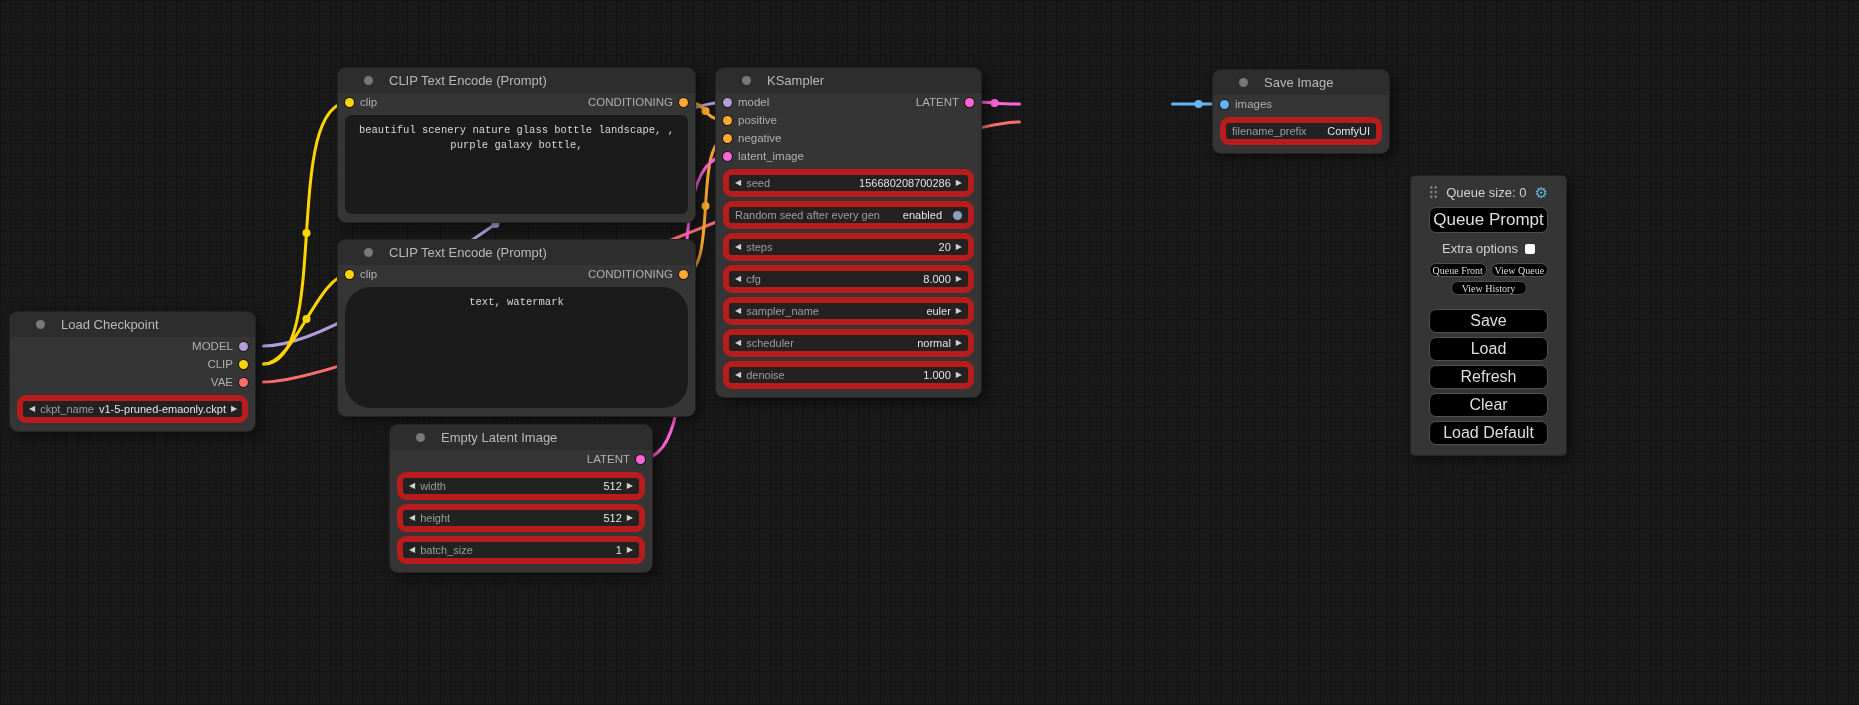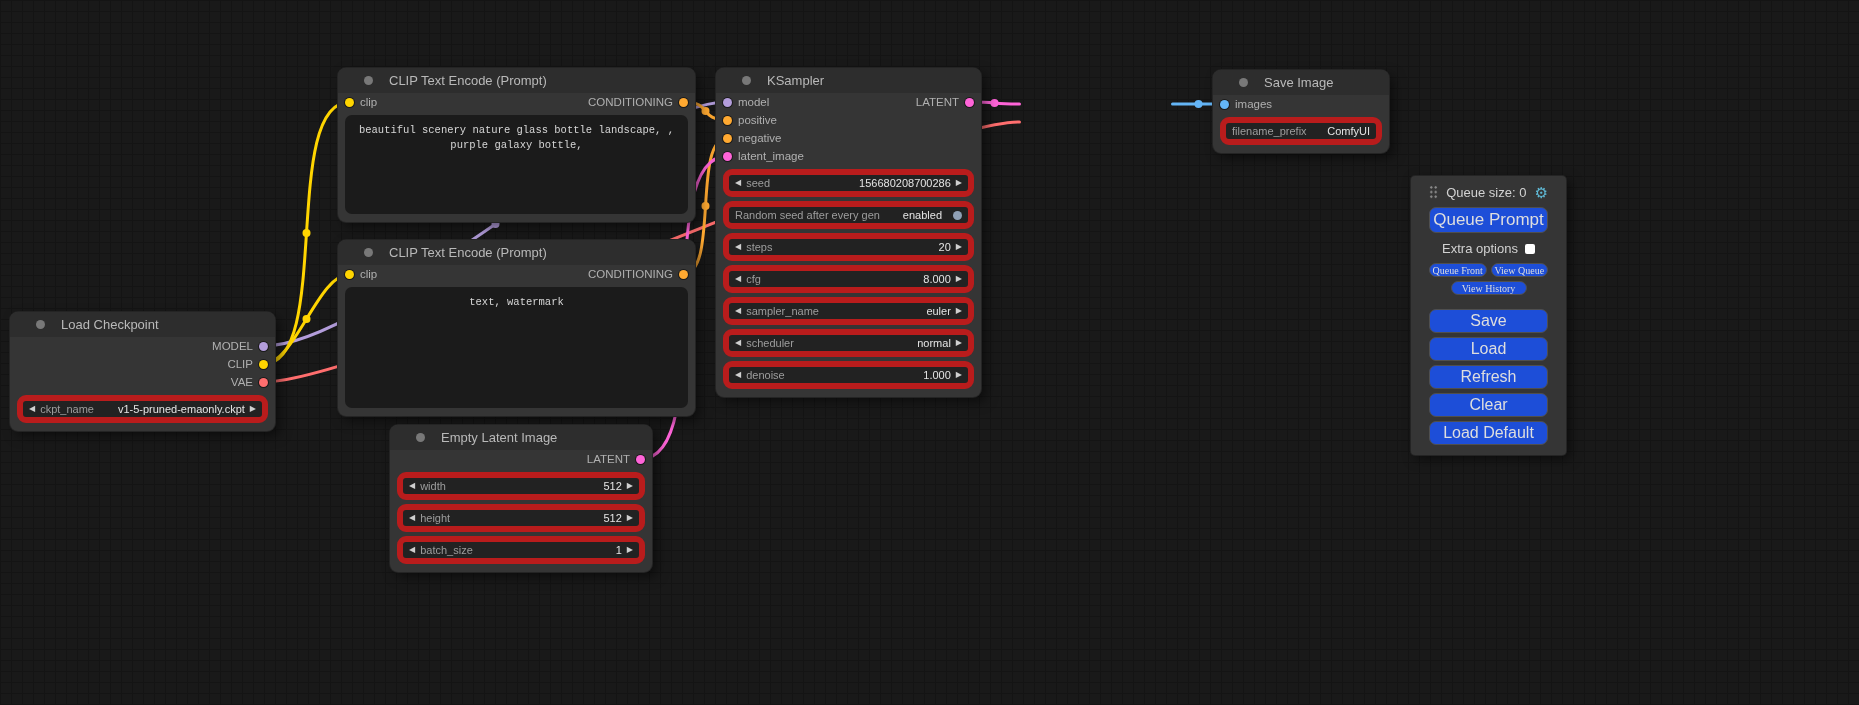--- a/index.html
+++ b/index.html
@@ -36,40 +36,40 @@
     color:#9d9d9d;padding:0 6px;gap:5px;}
   .arr{font-size:8px;color:#cfcfcf;line-height:1;flex:none;}
   .wlabel{white-space:nowrap;}
   .wvalue{margin-left:auto;color:#e4e4e4;white-space:nowrap;}
   .knob{width:9px;height:9px;border-radius:50%;margin-left:6px;flex:none;}
 
   .prompt{margin:4px 7px 0;background:#1b1b1b;border-radius:7px;color:#d6d6d6;
     font-family:Liberation Mono, monospace;font-size:10.5px;
     line-height:1.4;padding:8px 6px;white-space:pre-wrap;overflow:hidden;text-align:center;}
 
-  #node-lc{left:10px;top:312px;width:265px;}
+  #node-lc{left:10px;top:312px;width:245px;}
   #node-cp{left:338px;top:68px;width:357px;}
   #node-cn{left:338px;top:240px;width:357px;}
   #node-el{left:390px;top:425px;width:262px;}
   #node-ks{left:716px;top:68px;width:265px;}
   #node-vd{left:1008px;top:70px;width:176px;}
   #node-si{left:1213px;top:70px;width:176px;}
   #ta-pos{height:83px;}
-  #ta-neg{height:105px;}
+  #ta-neg{height:105px;border-radius:26px;}
 
   #menu{position:absolute;left:1411px;top:176px;width:155px;z-index:3;
     background:#353535;border-radius:4px;box-shadow:0 0 0 1px #242424,4px 4px 12px rgba(0,0,0,.55);
     padding:6px 18px 10px;box-sizing:border-box;}
   .mhead{display:flex;align-items:center;height:20px;}
   .drag-dots{width:9px;height:14px;flex:none;
     background-image:radial-gradient(#8c8c8c 1.1px,transparent 1.3px);
     background-size:4.5px 4.7px;}
   .qsize{flex:1;text-align:center;color:#d2d2d2;font-size:13px;}
   .gear{color:#5fb8d4;font-size:15px;flex:none;line-height:1;}
-  .btn{display:block;width:100%;box-sizing:border-box;background:#1d4ed8;
+  .btn{display:block;width:100%;box-sizing:border-box;background:#000000;
     border:1px solid #4f4f4f;border-radius:7px;color:#dedede;text-align:center;
     cursor:pointer;font-family:"Liberation Sans",sans-serif;padding:0;}
   .btn.big{font-size:17px;height:26px;margin-top:5px;}
   .btn.mid{font-size:16px;height:24px;margin-top:4px;}
   .btn.small{font-size:10px;height:14px;border-radius:8px;font-family:Liberation Serif, serif;}
   .extra{display:flex;align-items:center;justify-content:center;gap:7px;
     color:#d2d2d2;font-size:13px;margin-top:8px;}
   .checkbox{width:10px;height:10px;background:#fff;border-radius:2px;flex:none;}
   .tworow{display:flex;gap:4px;margin-top:7px;}
   .tworow .btn{flex:1;}

